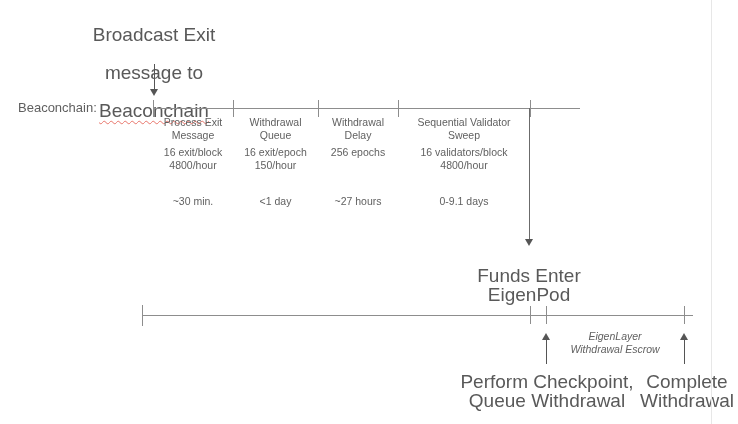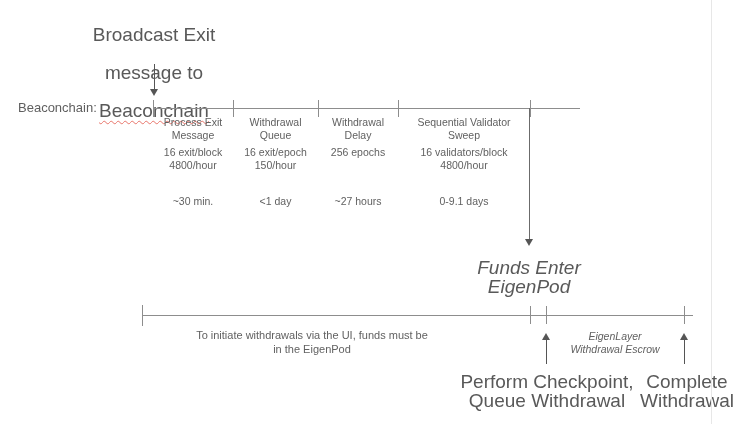--- a/index.html
+++ b/index.html
@@ -72,32 +72,30 @@
     <div class="txt small name" style="position:absolute;">Sequential Validator
 Sweep</div>
     <div class="txt small rate">16 validators/block
 4800/hour</div>
     <div class="txt small dur">0-9.1 days</div>
   </div>
 
   <div class="stem" style="left:529px;top:108px;height:132px;background:#6b6b6b;"></div>
   <div class="head-down" style="left:525px;top:239px;"></div>
 
-  <div class="txt big center" style="left:529px;top:258px;width:140px;font-style:italic;">Funds Enter
+  <div class="txt big center" style="left:529px;top:266px;width:140px;">Funds Enter
 EigenPod</div>
 
 
   <div class="hline" style="left:142px;top:315px;width:551px;"></div>
   <div class="tick" style="left:142px;top:305px;height:21px;"></div>
   <div class="tick" style="left:530px;top:306px;height:18px;"></div>
   <div class="tick" style="left:546px;top:306px;height:18px;"></div>
   <div class="tick" style="left:684px;top:306px;height:18px;"></div>
 
-  <div class="txt note-sm center" style="left:312px;top:329px;width:260px;">To initiate withdrawals via the UI, funds must be
-in the EigenPod</div>
 
   <div class="txt small center" style="left:615px;top:330px;width:120px;font-style:italic;">EigenLayer
 Withdrawal Escrow</div>
 
   <div class="stem" style="left:546px;top:339px;height:25px;"></div>
   <div class="head-up" style="left:542px;top:333px;"></div>
   <div class="stem" style="left:684px;top:339px;height:25px;"></div>
   <div class="head-up" style="left:680px;top:333px;"></div>
 
   <div class="txt big center" style="left:547px;top:372px;width:190px;">Perform Checkpoint,

